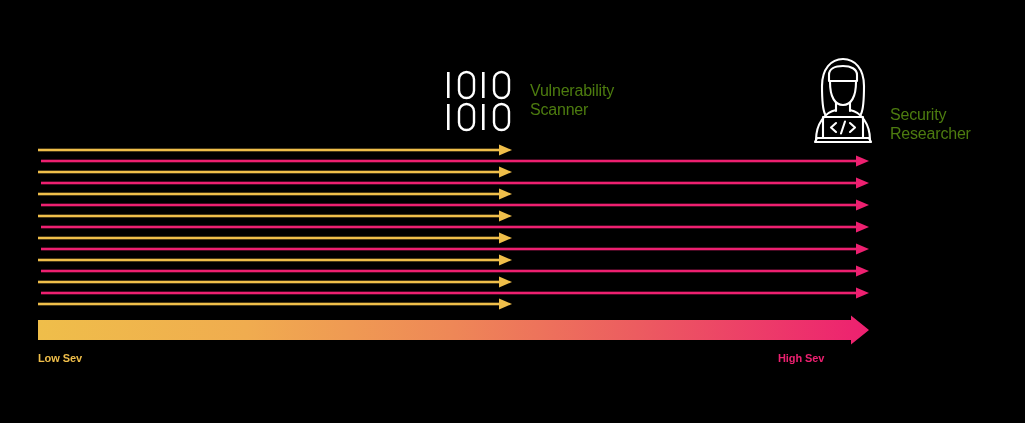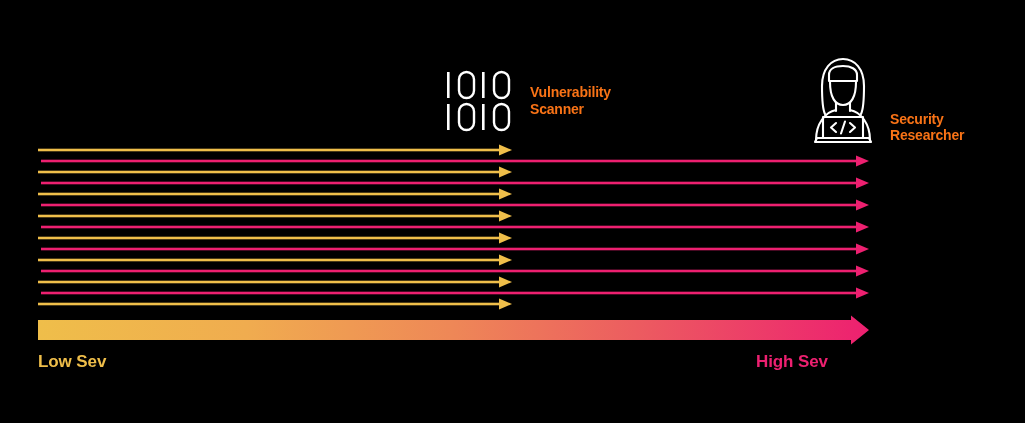--- a/index.html
+++ b/index.html
@@ -24,53 +24,53 @@
     position: absolute;
     display: flex;
     align-items: center;
     gap: 14px;
   }
   .node-icon {
     flex: 0 0 auto;
     display: block;
   }
   .node-label {
-    color: #f97316;
-    font-size: 14px;
-    font-weight: 700;
+    color: #4d7c0f;
+    font-size: 16px;
+    font-weight: 400;
     line-height: 1.18;
     letter-spacing: -0.2px;
     white-space: pre-line;
   }
 
   #scanner-node { left: 444px; top: 70px; }
   #researcher-node { left: 810px; top: 56px; align-items: flex-end; }
 
   
   #lanes {
     position: absolute;
     left: 0;
     top: 0;
     width: 1025px;
     height: 423px;
   }
 
   
   .sev-label {
     position: absolute;
-    font-size: 17px;
+    font-size: 11px;
     font-weight: 700;
     letter-spacing: -0.1px;
   }
   #sev-low {
     left: 38px;
     top: 352px;
   }
   #sev-high {
-    left: 756px;
+    left: 778px;
     top: 352px;
   }
 </style>
 </head>
 <body>
 
 <div id="stage">
 
   <svg id="lanes" viewBox="0 0 1025 423">
     <defs>

